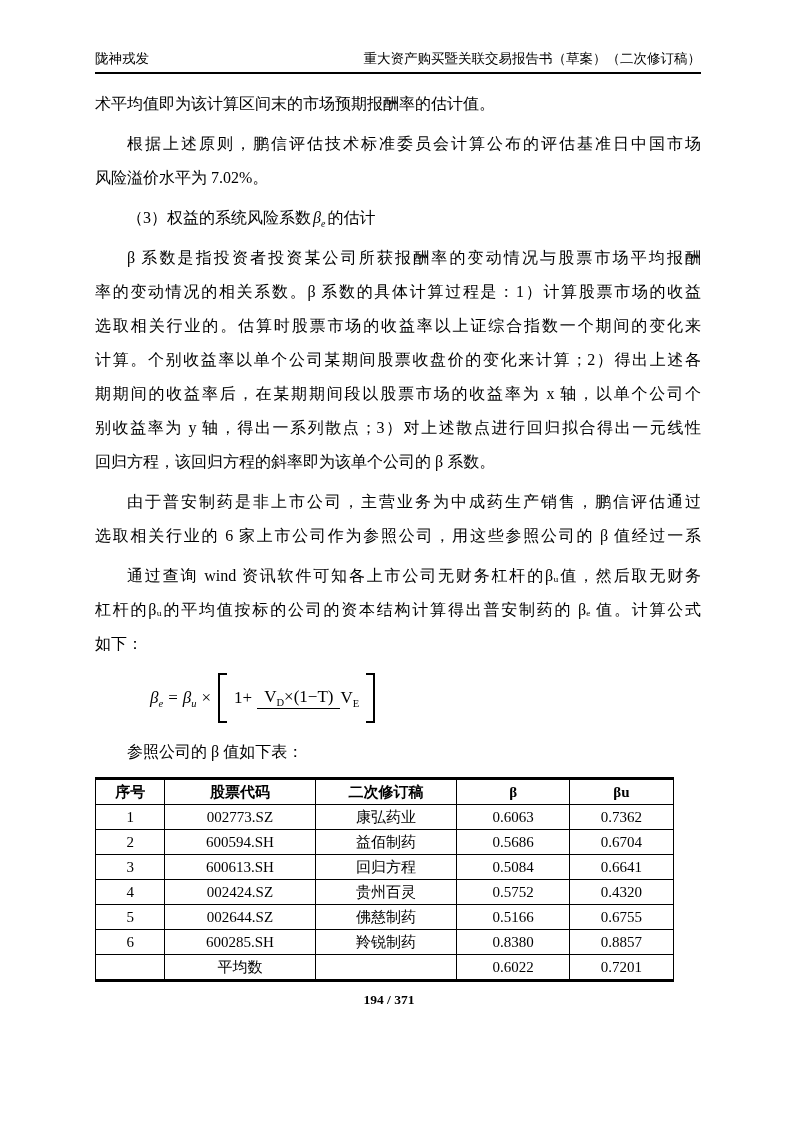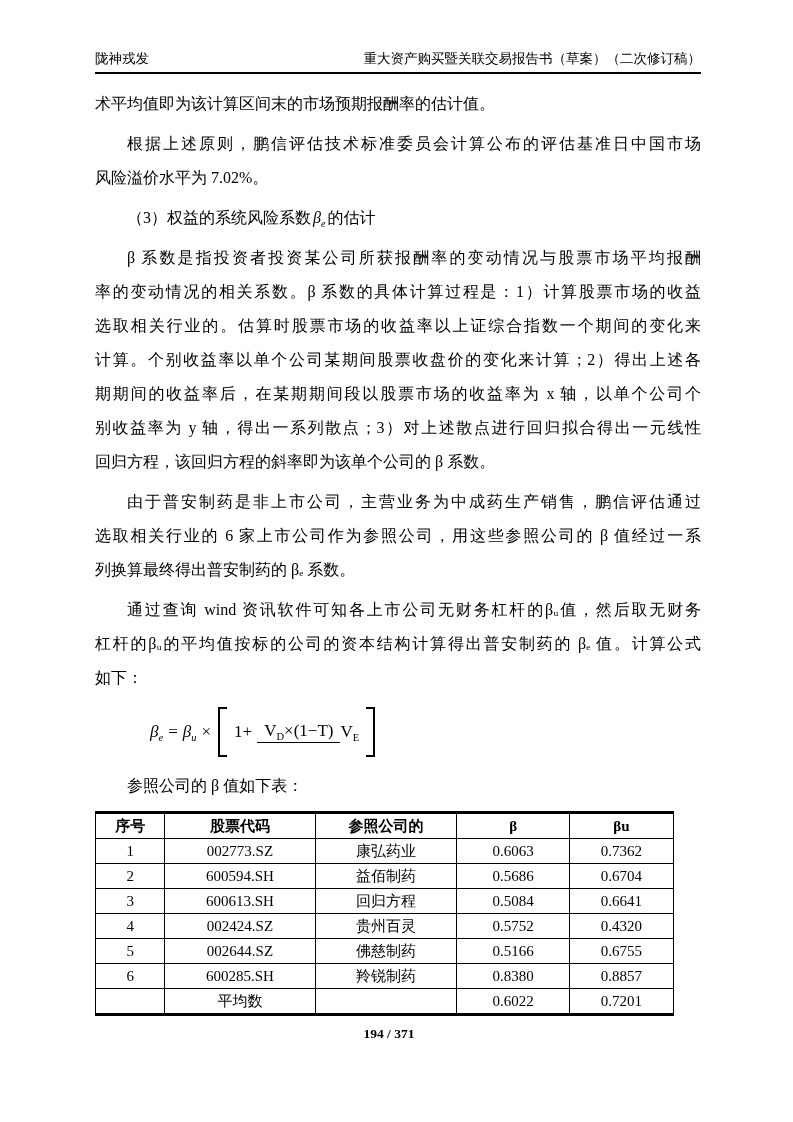--- a/index.html
+++ b/index.html
@@ -87,21 +87,20 @@
       <div class="line full">选取相关行业的。估算时股票市场的收益率以上证综合指数一个期间的变化来</div>
       <div class="line full">计算。个别收益率以单个公司某期间股票收盘价的变化来计算；2）得出上述各</div>
       <div class="line full">期期间的收益率后，在某期期间段以股票市场的收益率为 x 轴，以单个公司个</div>
       <div class="line full">别收益率为 y 轴，得出一系列散点；3）对上述散点进行回归拟合得出一元线性</div>
       <div class="line">回归方程，该回归方程的斜率即为该单个公司的 β 系数。</div>
     </div>
 
     <div class="para">
       <div class="line full indent">由于普安制药是非上市公司，主营业务为中成药生产销售，鹏信评估通过</div>
       <div class="line full">选取相关行业的 6 家上市公司作为参照公司，用这些参照公司的 β 值经过一系</div>
-      <div class="line">列换算最终得出普安制药的 βₑ 系数。</div>
     </div>
 
     <div class="para">
       <div class="line full indent">通过查询 wind 资讯软件可知各上市公司无财务杠杆的βᵤ值，然后取无财务</div>
       <div class="line full">杠杆的βᵤ的平均值按标的公司的资本结构计算得出普安制药的 βₑ 值。计算公式</div>
       <div class="line">如下：</div>
     </div>
 
     <div class="formula">
       <span class="f-var"><span>β</span><sub>e</sub></span>
@@ -126,21 +125,21 @@
         <col style="width:12%">
           <col style="width:26%">
           <col style="width:24.5%">
           <col style="width:19.5%">
           <col style="width:18%">
       </colgroup>
       <tbody>
           <tr>
         <th>序号</th>
         <th>股票代码</th>
-        <th>参照公司的</th>
+        <th>二次修订稿</th>
         <th>β</th>
         <th>βu</th>
       </tr>
       <tr>
         <td>1</td>
         <td>002773.SZ</td>
         <td>康弘药业</td>
         <td>0.6063</td>
         <td>0.7362</td>
       </tr>

